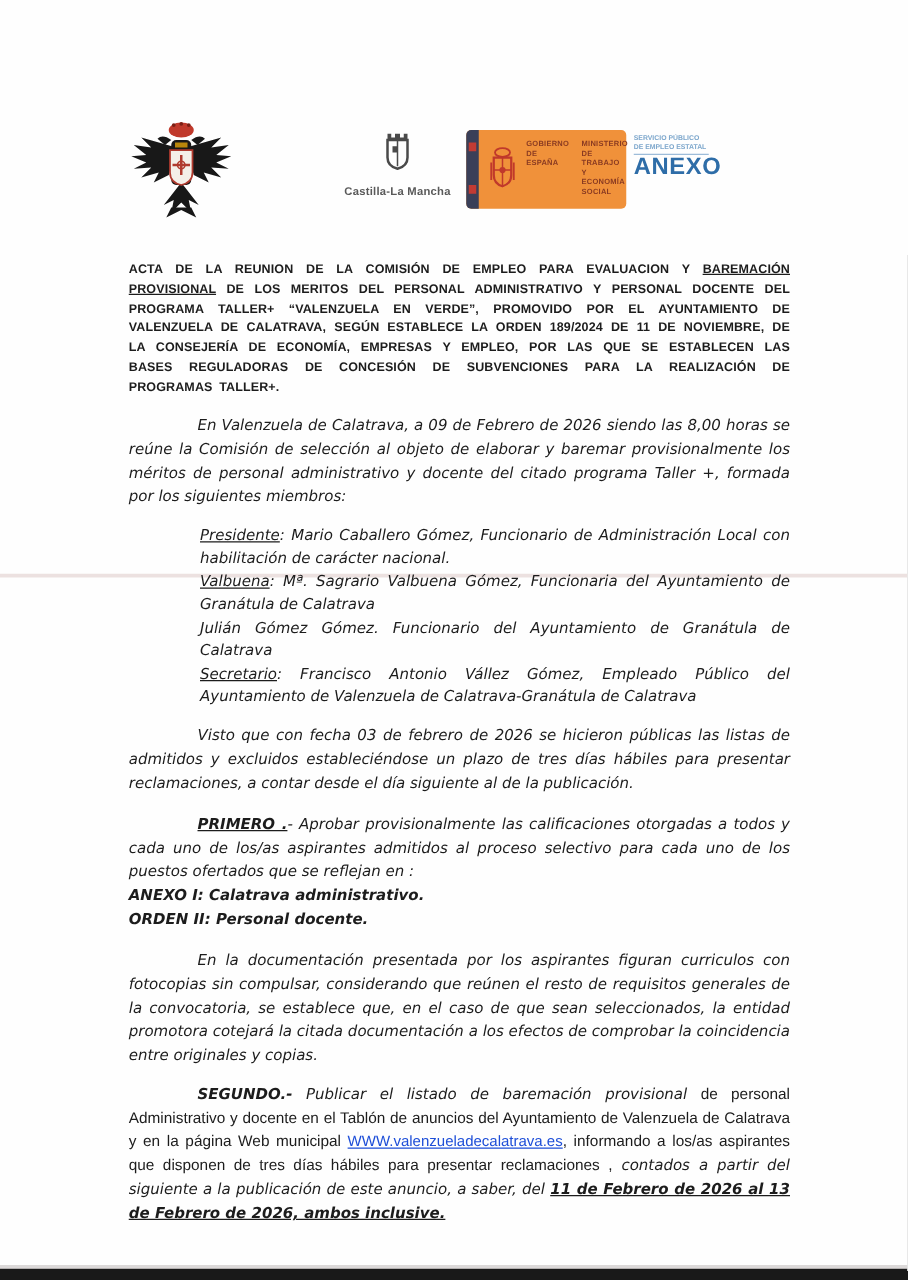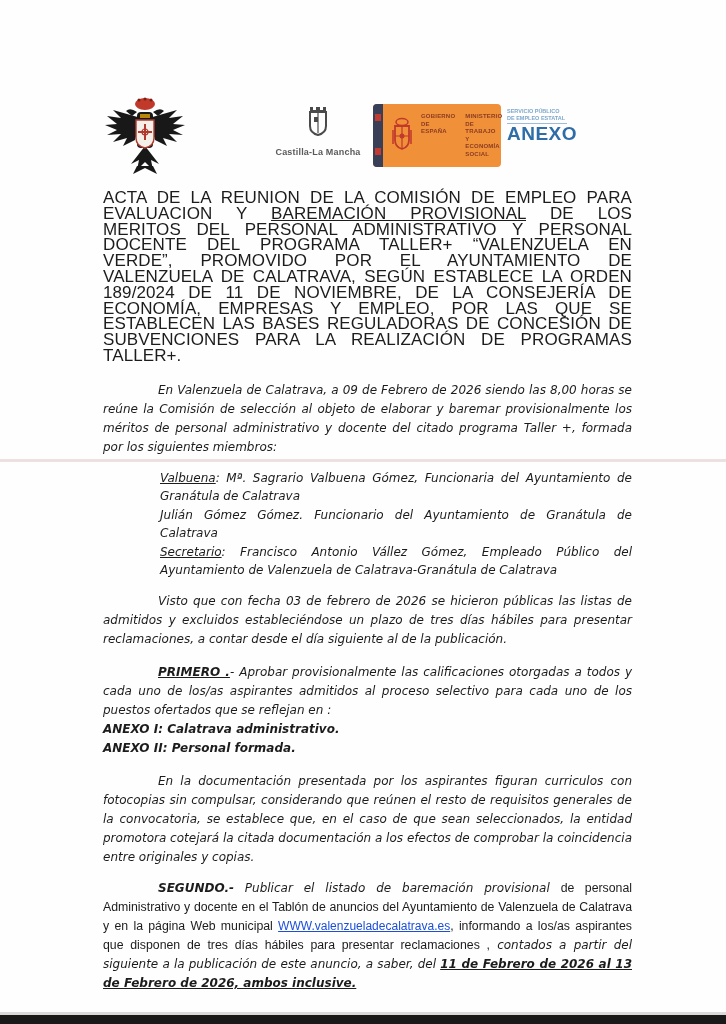--- a/index.html
+++ b/index.html
@@ -25,21 +25,21 @@
   .esc{flex:0 0 auto;margin-left:6px;}
   .banner-texts{display:flex;gap:10px;margin-left:6px;}
   .banner-col{font-size:6px;line-height:7.5px;color:#8a3b22;font-weight:bold;letter-spacing:.2px;}
   .sepe{position:absolute;left:404px;top:14px;width:60px;}
   .sepe-small{font-size:5.5px;line-height:6.5px;color:#7da7cc;font-weight:bold;}
   .sepe-big{font-size:19px;font-weight:bold;color:#2e6da8;letter-spacing:.5px;line-height:20px;
     border-top:1px solid #9dbcd9;margin-top:2px;font-family:"Liberation Sans",sans-serif;}
 
   
   .title{
-    margin-top:8px;font-size:17px;font-weight:normal;line-height:15.8px;
+    margin-top:26px;font-size:10px;font-weight:bold;line-height:15.8px;
     text-align:justify;letter-spacing:.1px;word-spacing:2.5px;
   }
   .u{text-decoration:underline;}
   .body-par{
     font-family:"DejaVu Sans",sans-serif;font-style:italic;
     font-size:12px;line-height:19px;text-align:justify;
   }
   .indent{text-indent:55px;}
   .members{margin-left:57px;width:472px;margin-top:9px;line-height:18.5px;}
   .role{text-decoration:underline;}
@@ -136,31 +136,32 @@
         </div>
         <div class="sepe-big">ANEXO</div>
       </div>
     </div>
 
     <p class="title"><span>ACTA DE LA REUNION DE LA COMISIÓN DE EMPLEO PARA EVALUACION Y </span><span class="u">BAREMACIÓN PROVISIONAL</span><span> DE LOS MERITOS DEL PERSONAL  ADMINISTRATIVO Y PERSONAL DOCENTE DEL PROGRAMA TALLER+ “VALENZUELA EN VERDE”, PROMOVIDO POR EL AYUNTAMIENTO DE VALENZUELA DE CALATRAVA, SEGÚN ESTABLECE LA ORDEN 189/2024 DE 11 DE NOVIEMBRE, DE LA CONSEJERÍA DE ECONOMÍA, EMPRESAS Y  EMPLEO, POR LAS QUE SE ESTABLECEN LAS BASES REGULADORAS DE CONCESIÓN DE SUBVENCIONES PARA LA REALIZACIÓN DE PROGRAMAS TALLER+.</span></p>
 
     <p class="body-par indent" style="">En Valenzuela de Calatrava, a 09 de Febrero de 2026 siendo las 8,00 horas se reúne la Comisión de selección al objeto de elaborar y baremar provisionalmente los méritos de personal administrativo y docente del citado programa Taller +, formada por los siguientes miembros:</p>
 
     <div class="body-par members">
+      <div><span class="role">Presidente</span><span>: Mario Caballero Gómez, Funcionario de Administración Local con habilitación de carácter nacional.</span></div>
       <div><span class="role">Valbuena</span><span>: Mª. Sagrario Valbuena Gómez, Funcionaria del Ayuntamiento de Granátula de Calatrava</span></div>
       <div><span>Julián Gómez Gómez. Funcionario del Ayuntamiento de Granátula  de Calatrava</span></div>
       <div><span class="role">Secretario</span><span>: Francisco Antonio Vállez Gómez, Empleado Público del Ayuntamiento de Valenzuela de Calatrava-Granátula de Calatrava</span></div>
     </div>
 
     <p class="body-par indent" style="margin-top:12px;">Visto que con fecha 03 de febrero de 2026 se hicieron públicas las listas de admitidos y excluidos estableciéndose un plazo de tres días hábiles para presentar reclamaciones, a contar desde el día siguiente al de la publicación.</p>
 
 
     <p class="body-par indent" style="margin-top:14px;margin-bottom:0;"><span class="bold u">PRIMERO .</span><span class="bold"></span><span>- Aprobar provisionalmente las calificaciones otorgadas a todos y cada uno de los/as aspirantes admitidos al proceso selectivo para cada uno de los puestos ofertados que se reflejan en :</span></p>
     <p class="body-par anexo" style="margin:0;">ANEXO I: Calatrava administrativo.</p>
-    <p class="body-par anexo" style="margin:0;">ANEXO II: Personal formada.</p>
+    <p class="body-par anexo" style="margin:0;">ORDEN II: Personal docente.</p>
 
     <p class="body-par indent" style="margin-top:14px;">En la documentación presentada por los aspirantes figuran curriculos con fotocopias sin compulsar, considerando que reúnen el resto de requisitos generales de la convocatoria, se establece que, en el caso de que sean seleccionados, la entidad promotora cotejará la citada documentación a los efectos de comprobar la coincidencia entre originales y copias.</p>
 
     <p class="body-par indent" style="margin-top:12px;"><span class="bold">SEGUNDO.-</span><span> Publicar el listado de baremación provisional </span><span class="upright">de personal Administrativo y docente en el Tablón de anuncios del Ayuntamiento de Valenzuela de Calatrava y en la página Web municipal </span><a class="link">WWW.valenzueladecalatrava.es</a><span class="upright">, informando a los/as aspirantes que disponen de tres días hábiles para presentar reclamaciones ,</span><span> contados a partir del siguiente a la publicación de este anuncio, a saber, del </span><span class="bold u">11 de Febrero  de 2026 al 13  de Febrero de 2026, ambos inclusive.</span></p>
 
   </div>
 
   <div class="bottombar-shadow"></div>
   <div class="bottombar"></div>
 </div>

